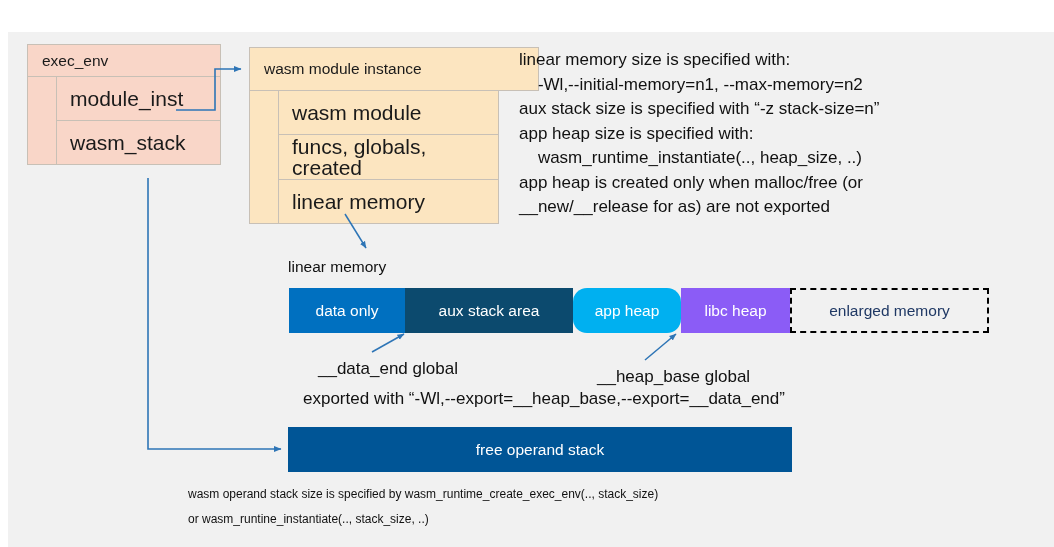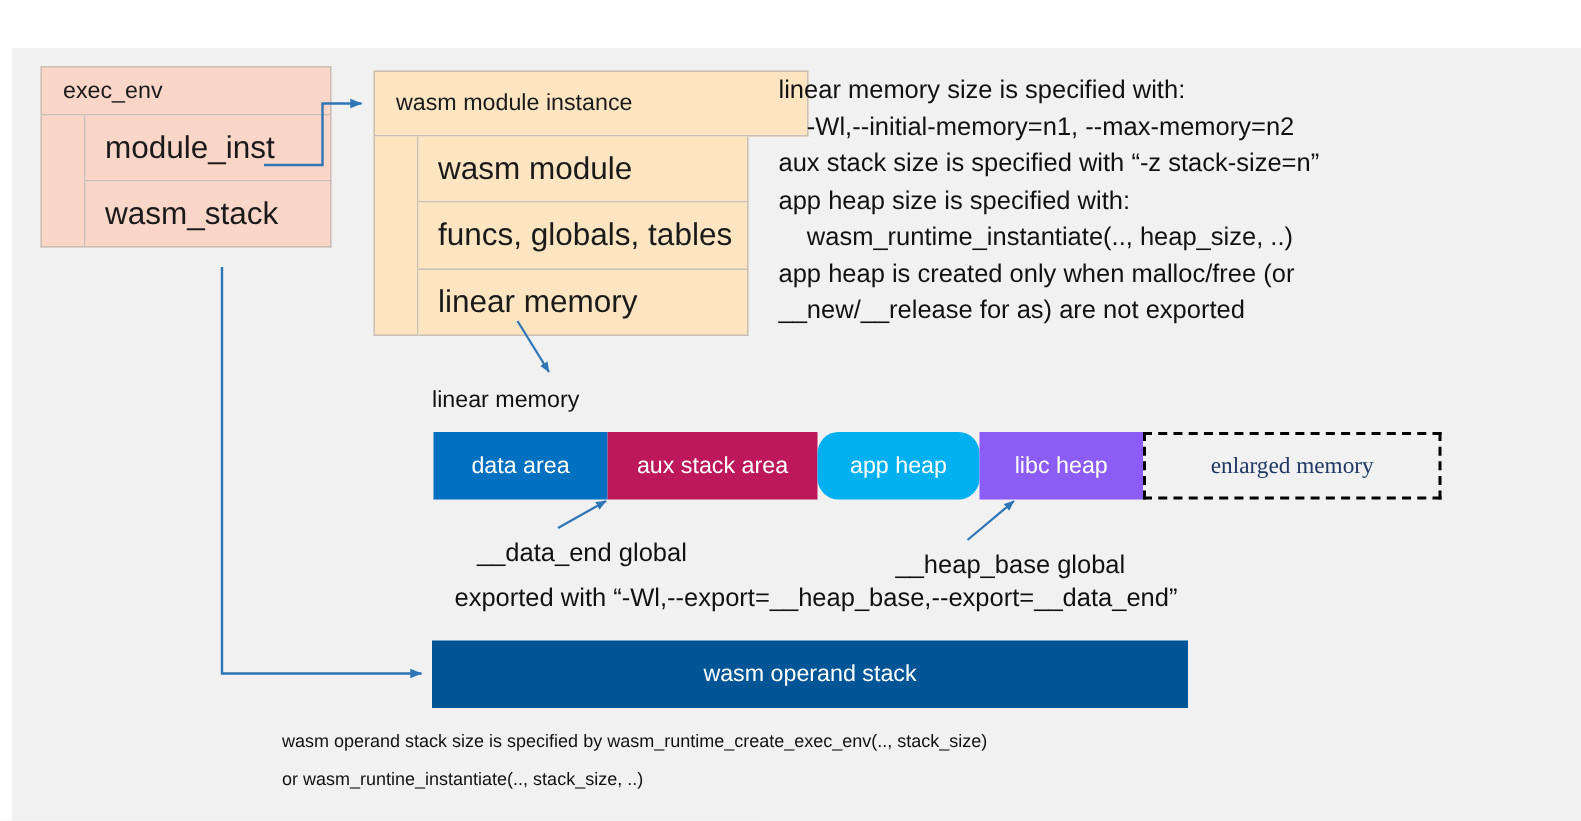--- a/index.html
+++ b/index.html
@@ -128,48 +128,48 @@
       </div>
     </div>
   </div>
 
   <div class="struct cream" id="wmi">
     <div class="hdr">wasm module instance</div>
     <div class="body">
       <div class="gutter"></div>
       <div class="rows">
         <div class="row firstrow">wasm module</div>
-        <div class="row">funcs, globals, tables</div>
+        <div class="row">funcs, globals, created</div>
         <div class="row">linear memory</div>
       </div>
     </div>
   </div>
 
   <div class="notes">linear memory size is specified with:
     -Wl,--initial-memory=n1, --max-memory=n2
 aux stack size is specified with “-z stack-size=n”
 app heap size is specified with:
     wasm_runtime_instantiate(.., heap_size, ..)
 app heap is created only when malloc/free (or
 __new/__release for as) are not exported</div>
 
   <div class="lm-caption">linear memory</div>
   <div class="membar" id="membar">
-      <div class="seg" style="width: 116px; background: rgb(0, 112, 192);">data area</div>
-      <div class="seg" style="width: 140px; background: #be185d;">aux stack area</div>
+      <div class="seg" style="width: 116px; background: rgb(0, 112, 192);">data only</div>
+      <div class="seg" style="width: 168px; background: #0c4a6e;">aux stack area</div>
       <div class="seg" style="width: 108px; background: rgb(0, 176, 240); border-radius: 14px;">app heap</div>
       <div class="seg" style="width: 109px; background: #8b5cf6;">libc heap</div>
-      <div class="seg enlarged" style="width: 199px; font-family: Liberation Serif, serif;">enlarged memory</div>
+      <div class="seg enlarged" style="width: 199px;">enlarged memory</div>
     </div>
 
   <div class="ann" id="annDataEnd">__data_end global</div>
   <div class="ann" id="annHeapBase">__heap_base global</div>
   <div class="ann" id="annExported">exported with “-Wl,--export=__heap_base,--export=__data_end”</div>
 
-  <div id="opstack">wasm operand stack</div>
+  <div id="opstack">free operand stack</div>
   <div class="bottom-notes">wasm operand stack size is specified by wasm_runtime_create_exec_env(.., stack_size)
 or wasm_runtine_instantiate(.., stack_size, ..)</div>
 
   <svg id="wires" viewBox="0 0 1054 547">
     <defs>
       <marker id="ah" markerWidth="9" markerHeight="9" refX="7.5" refY="3.6" orient="auto" markerUnits="userSpaceOnUse">
         <path d="M0,0.4 L8,3.6 L0,6.8 z" fill="#2e75b6"></path>
       </marker>
       <marker id="ahs" markerWidth="8" markerHeight="8" refX="6.6" refY="3.2" orient="auto" markerUnits="userSpaceOnUse">
         <path d="M0,0.3 L7,3.2 L0,6.1 z" fill="#2e75b6"></path>

